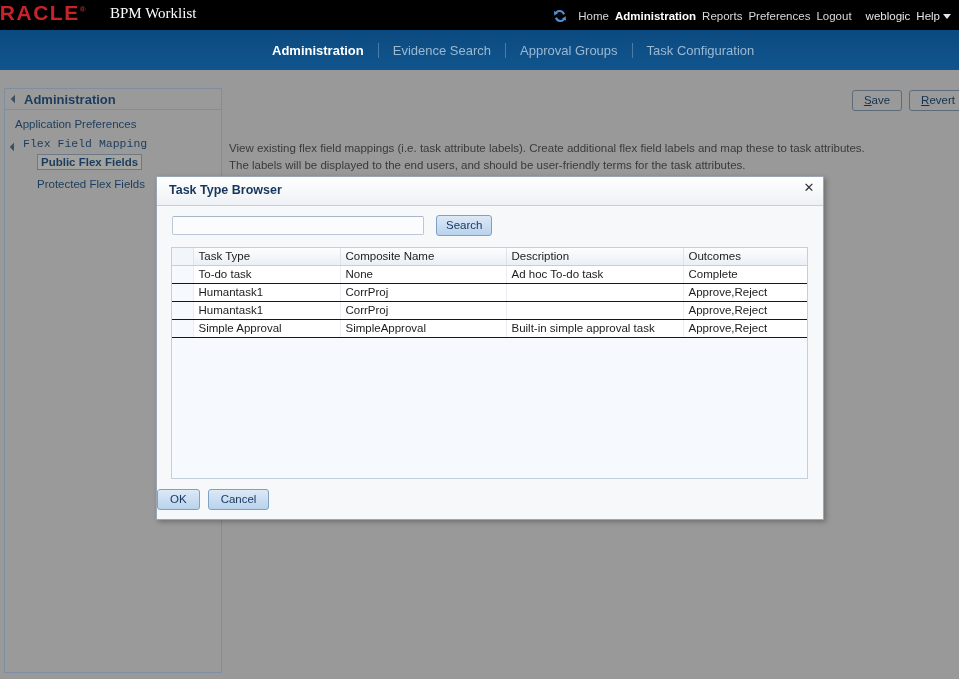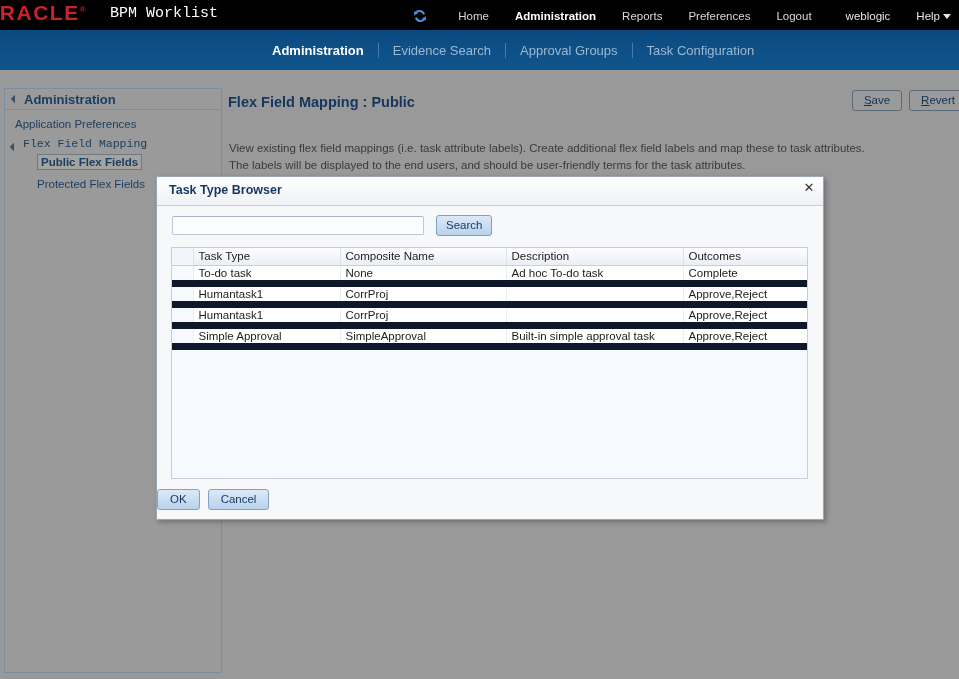--- a/index.html
+++ b/index.html
@@ -39,31 +39,31 @@
   #oracle-logo .tm {
     font-size: 8px;
     vertical-align: super;
   }
   #app-title {
     position: absolute;
     left: 110px;
     top: 5px;
     color: #ffffff;
     font-size: 15px;
-    font-family: Liberation Mono, monospace;
+    font-family: Liberation Serif, serif;
     white-space: nowrap;
   }
   #global-nav {
     position: absolute;
     right: 8px;
     top: 0;
     height: 32px;
     display: flex;
     align-items: center;
-    gap: 26px;
+    gap: 6px;
     white-space: nowrap;
     text-align: right;
   }
   #global-nav a {
     color: #d9d9d9;
     font-size: 11.5px;
     text-decoration: none;
   }
   #global-nav a.active {
     color: #ffffff;
@@ -332,21 +332,21 @@
     border-right: 1px solid #dde4ec;
     text-align: left;
     font-weight: normal;
     color: #1c1c1c;
     height: 17px;
     padding: 1px 0 1px 5px;
     box-sizing: border-box;
   }
   table.results td {
     background: #ffffff;
-    border-bottom: 7px solid #0f172a;
+    border-bottom: 1px solid #0f172a;
     border-right: 1px solid #eaeef4;
     color: #1c1c1c;
     height: 18px;
     padding: 1px 0 1px 5px;
     box-sizing: border-box;
     white-space: nowrap;
     overflow: hidden;
   }
   table.results th.sel, table.results td.sel {
     width: 21px;
@@ -441,21 +441,20 @@
   <div class="sb-item level3 selected">
     <span class="label-box">Public Flex Fields</span>
   </div>
 
   <div class="sb-item level3">
     <span class="label-box">Protected Flex Fields</span>
   </div>
 </div>
 
 <div id="content">
-  <div id="page-title">Flex Field Mapping : Public</div>
 
   <div id="page-actions">
     <button class="flat-btn"><u>S</u><span>ave</span></button>
     <button class="flat-btn"><u>R</u><span>evert</span></button>
   </div>
 
   <div id="page-desc">
     <div>View existing flex field mappings (i.e. task attribute labels). Create additional flex field labels and map these to task attributes.</div>
     <div>The labels will be displayed to the end users, and should be user-friendly terms for the task attributes.</div>
   </div>

